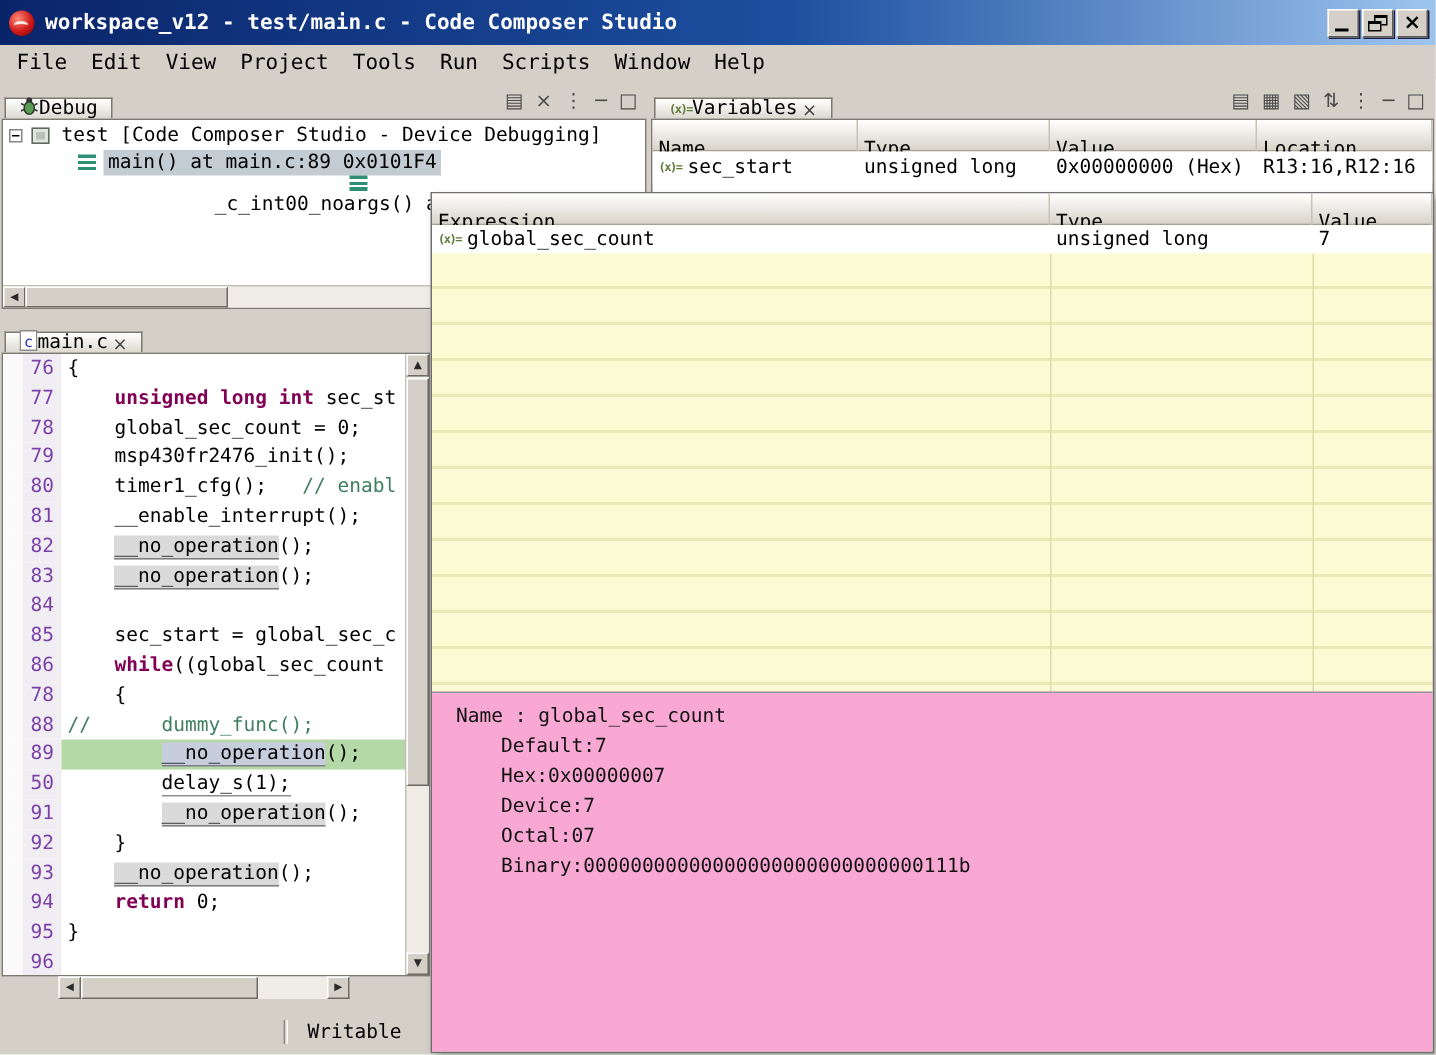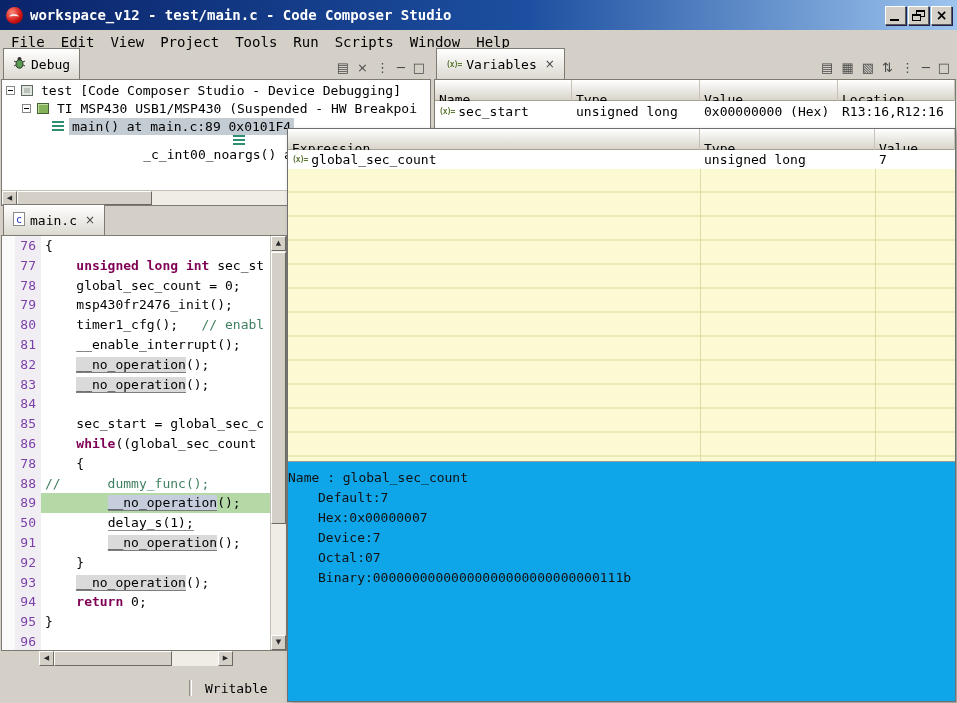--- a/index.html
+++ b/index.html
@@ -26,21 +26,21 @@
   .gclose{font-size:14px;font-weight:bold;color:#000;line-height:1}
 
   
   #menubar{position:absolute;top:30px;left:0;width:100%;height:23px;display:flex;
     align-items:center;padding-left:3px;background:#d4d0c8}
   .menu-item{font-size:14px;padding:1px 8px;color:#000}
 
   
   .panel{position:absolute}
   .tabrow{height:24px;display:flex;align-items:flex-end;position:relative}
-  .tab{height:31px;display:flex;align-items:center;gap:5px;padding:0 9px;font-size:13px;
+  .tab{height:14px;display:flex;align-items:center;padding:0 9px;font-size:13px;
     background:linear-gradient(#ffffff,#dcd9d0);border:1px solid #7d7a72;border-bottom:none;
     margin-left:2px;white-space:nowrap;color:#000}
   .tabclose{font-size:12px;color:#444;margin-left:3px;font-family:"DejaVu Sans",sans-serif}
   .viewicons{margin-left:auto;display:flex;align-items:center;gap:8px;padding-right:6px;
     padding-bottom:5px;color:#4a4a4a}
   .vicon{font-size:13px;line-height:1;font-family:"DejaVu Sans",sans-serif}
   .panel-body{position:absolute;left:0;right:0;background:#fff;border:1px solid #7d7a72}
   .tabvaricon{font-size:8px;font-weight:bold;color:#5d7a35;letter-spacing:-1px}
 
   
@@ -97,22 +97,22 @@
   .groove{width:3px;height:16px;border-left:1px solid #928e84;border-right:1px solid #fff;margin-left:188px}
   #editor-status .label{margin-left:13px}
 
   
   #expr-popup{position:absolute;left:287px;top:128px;width:669px;height:574px;background:#fff;
     border:1px solid #6f6f6f;z-index:50;box-shadow:3px 3px 6px rgba(0,0,0,.28)}
   #expr-row{top:21px;height:19px}
   #expr-stripes{position:absolute;left:0;top:40px;right:0;height:292px;
     background:repeating-linear-gradient(to bottom,#fbfad2 0px,#fbfad2 22px,#ebe9b5 22px,#ebe9b5 24px)}
   .vguide{position:absolute;top:40px;height:292px;width:0;border-left:1px solid #dfdcaa}
-  #expr-details{position:absolute;left:0;right:0;top:332px;bottom:0;background:#0ea5e9;
-    border-top:1px solid #9a9a9a;padding:6px 0;overflow:hidden}
+  #expr-details{position:absolute;left:0;right:0;top:332px;bottom:0;background:#f9a8d4;
+    border-top:1px solid #9a9a9a;padding:6px 16px;overflow:hidden}
   .dline{font-size:13px;line-height:20px;white-space:pre;color:#111}
   .dline.ind{padding-left:30px}
 </style>
 </head>
 <body>
 
 <div id="titlebar">
   <span class="appicon"></span>
   <span id="window-title">workspace_v12 - test/main.c - Code Composer Studio</span>
   <span class="winbtns">
@@ -158,21 +158,20 @@
         <span class="vicon">▤</span>
         <span class="vicon">×</span>
         <span class="vicon">⋮</span>
         <span class="vicon">─</span>
         <span class="vicon">□</span>
       </div>
   </div>
   <div id="debug-body" class="panel-body">
     <div id="debug-tree-rows">
         <div class="trow" style="padding-left: 4px;"><span class="exp"></span><span class="ticon chip"></span><span class="tlabel">test [Code Composer Studio - Device Debugging]</span></div>
-        <div class="trow" style="padding-left: 20px;"><span class="exp"></span><span class="ticon board"></span><span class="tlabel">TI MSP430 USB1/MSP430 (Suspended - HW Breakpoi</span></div>
         <div class="trow" style="padding-left: 50px;"><span class="ticon frame"></span><span class="tlabel sel">main() at main.c:89 0x0101F4</span></div>
         <div class="trow" style="padding-left: 50px; flex-direction: column;"><span class="ticon frame"></span><span class="tlabel">_c_int00_noargs() at boot</span></div>
       </div>
     <div class="sb" id="debug-hscroll">
       <span class="sbtn" style="left:0;top:0;bottom:0;width:15px">◀</span>
       <span class="sthumb" style="left:15px;width:135px;top:0;bottom:0"></span>
       <span class="sbtn" style="right:0;top:0;bottom:0;width:15px">▶</span>
     </div>
   </div>
 </div>

